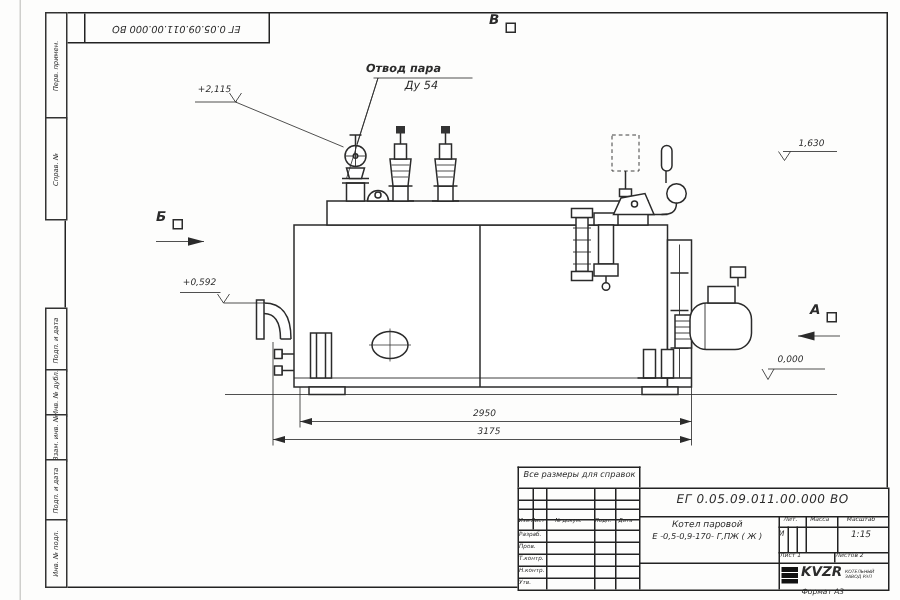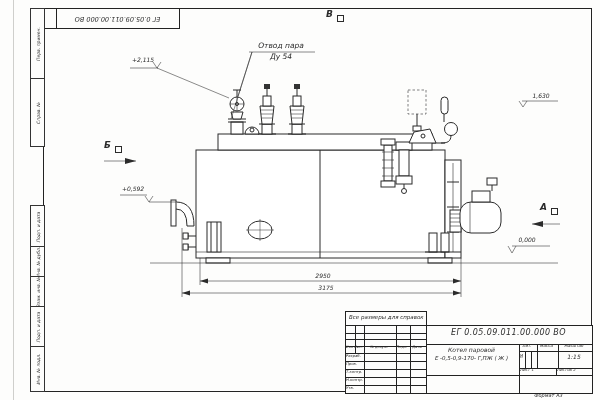--- a/index.html
+++ b/index.html
@@ -219,21 +219,21 @@
 
       <line x1="512" y1="246" x2="550" y2="246"></line>
       <line x1="508" y1="246" x2="512" y2="253"></line>
       <line x1="516" y1="246" x2="512" y2="253"></line>
 
       <line x1="104" y1="161" x2="136" y2="161" marker-end="url(#arrv)"></line>
       <line x1="560" y1="224" x2="532" y2="224" marker-end="url(#arrv)"></line>
     </g>
   </svg>
 
-  <div class="t c" style="left:248px;top:42px;width:66px;font-size:7.5px;">Отвод пара</div>
+  <div class="t c" style="left:236px;top:42px;width:66px;font-size:7.5px;font-weight:bold;">Отвод пара</div>
   <div class="t c" style="left:248px;top:53px;width:66px;font-size:7.5px;">Ду 54</div>
   <div class="t c" style="left:126px;top:57px;width:34px;font-size:6px;">+2,115</div>
   <div class="t c" style="left:116px;top:186px;width:34px;font-size:6px;">+0,592</div>
   <div class="t c" style="left:524px;top:93px;width:34px;font-size:6px;">1,630</div>
   <div class="t c" style="left:510px;top:237px;width:34px;font-size:6px;">0,000</div>
   <div class="t c" style="left:300px;top:273px;width:46px;font-size:6px;">2950</div>
   <div class="t c" style="left:303px;top:285px;width:46px;font-size:6px;">3175</div>
 
   <div class="t" style="left:104px;top:141px;font-size:9px;font-weight:bold;"><span>Б</span></div>
   <div class="refbox" style="left:115px;top:146px;"></div>
@@ -283,20 +283,28 @@
   <div class="t c" style="left:518px;top:354px;width:6px;font-size:5px;">И</div>
   <div class="t c" style="left:557px;top:354px;width:34px;font-size:6px;">1:15</div>
 
   <div class="t" style="left:520px;top:368px;width:35px;font-size:4px;">
     <span>Лист</span>&nbsp;<span>1</span>
   </div>
   <div class="t" style="left:557px;top:368px;width:35px;font-size:4px;">
     <span>Листов</span>&nbsp;<span>2</span>
   </div>
 
+  <div class="abs" style="left:521px;top:376px;width:70px;height:14px;display:flex;align-items:center;gap:2px;">
+    <div class="logo-sq"></div>
+    <div class="t" style="position:static;font-size:9px;font-weight:bold;">KVZR</div>
+    <div style="display:flex;flex-direction:column;line-height:1.1;">
+      <span class="t" style="position:static;font-size:3px;">КОТЕЛЬНЫЙ</span>
+      <span class="t" style="position:static;font-size:3px;">ЗАВОД РЭП</span>
+    </div>
+  </div>
 
   <div class="t" style="left:345px;top:346px;width:9px;font-size:3.6px;text-align:center;">Изм</div>
   <div class="t" style="left:354px;top:346px;width:9px;font-size:3.6px;text-align:center;">Лист</div>
   <div class="t" style="left:363px;top:346px;width:32px;font-size:3.6px;text-align:center;">№ докум.</div>
   <div class="t" style="left:395px;top:346px;width:14px;font-size:3.6px;text-align:center;">Подп.</div>
   <div class="t" style="left:409px;top:346px;width:16px;font-size:3.6px;text-align:center;">Дата</div>
   <div class="t" style="left:346px;top:354px;font-size:3.8px;">Разраб.</div>
   <div class="t" style="left:346px;top:362px;font-size:3.8px;">Пров.</div>
   <div class="t" style="left:346px;top:370px;font-size:3.8px;">Т.контр.</div>
   <div class="t" style="left:346px;top:378px;font-size:3.8px;">Н.контр.</div>

